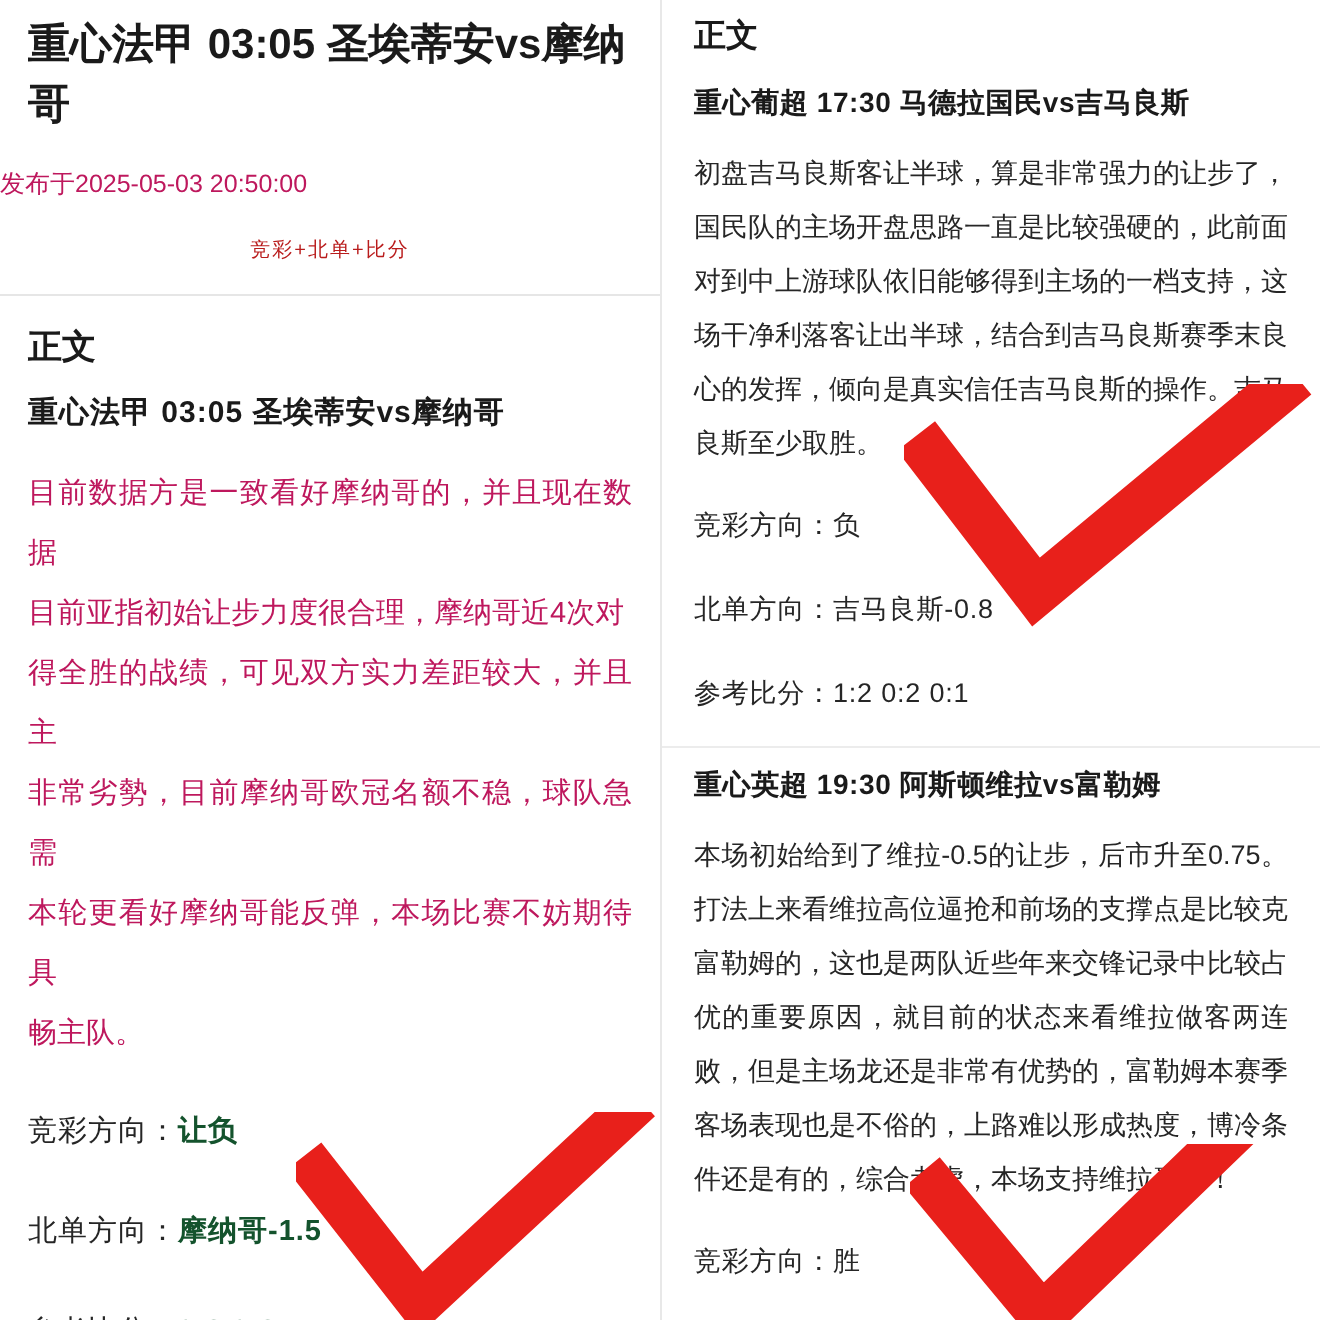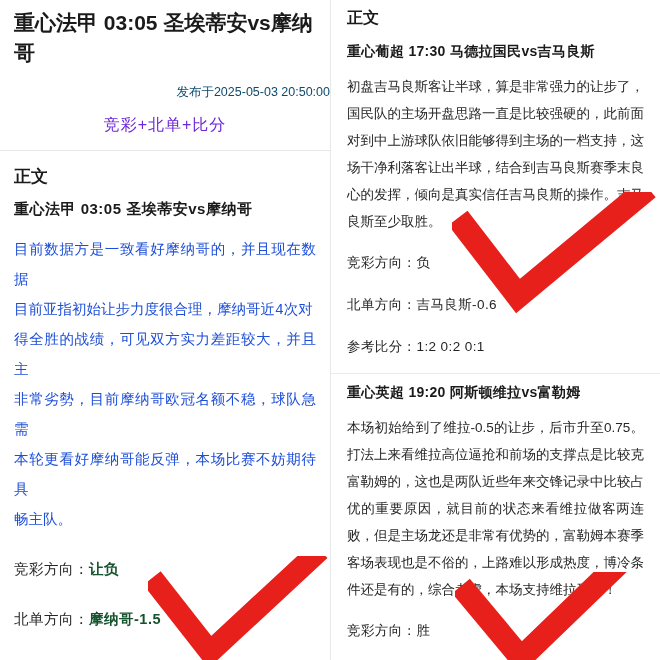--- a/index.html
+++ b/index.html
@@ -29,31 +29,31 @@
   .article-title {
     font-size: 21px;
     font-weight: bold;
     color: #1a1a1a;
     line-height: 30px;
     padding: 8px 14px 6px 14px;
     letter-spacing: 0px;
   }
   .publish-meta {
     font-size: 12.5px;
-    color: #0c4a6e;
-    text-align: right;
+    color: #be185d;
+    text-align: left;
     padding: 10px 0 12px 0;
   }
   .tag-bar {
     text-align: center;
     padding: 2px 0 14px 0;
   }
   .tag-text {
-    font-size: 16px;
-    color: #6d28d9;
+    font-size: 10px;
+    color: #b91c1c;
     letter-spacing: 1px;
   }
   .divider {
     height: 1px;
     background: #e6e6e6;
     margin: 0 0 0 0;
   }
   .section-heading {
     font-size: 17px;
     font-weight: bold;
@@ -62,26 +62,25 @@
   }
   .match-line {
     font-size: 15px;
     font-weight: bold;
     color: #1a1a1a;
     padding: 4px 14px 10px 14px;
     letter-spacing: 0.5px;
   }
   .body-para {
     font-size: 14.5px;
-    color: #1d4ed8;
+    color: #be185d;
     line-height: 30px;
     padding: 6px 14px 8px 14px;
     text-align: justify;
     white-space: pre-wrap;
-    font-family: Liberation Mono, monospace;
   }
   .kv-line {
     font-size: 14.5px;
     color: #262626;
     line-height: 28px;
     padding: 12px 14px 10px 14px;
     letter-spacing: 0.5px;
   }
   .kv-line .kv-label { color: #262626; }
   .kv-line .kv-val { color: #14532d; font-weight: bold; }
@@ -175,30 +174,30 @@
 
     <div class="r-match-line">重心葡超  17:30  马德拉国民vs吉马良斯</div>
 
     <div class="r-body-para">初盘吉马良斯客让半球，算是非常强力的让步了，国民队的主场开盘思路一直是比较强硬的，此前面对到中上游球队依旧能够得到主场的一档支持，这场干净利落客让出半球，结合到吉马良斯赛季末良心的发挥，倾向是真实信任吉马良斯的操作。吉马良斯至少取胜。</div>
 
     <div class="r-kv-line">
       <span>竞彩方向：</span><span>负</span>
     </div>
 
     <div class="r-kv-line">
-      <span>北单方向：</span><span>吉马良斯-0.6</span>
+      <span>北单方向：</span><span>吉马良斯-0.8</span>
     </div>
 
     <div class="r-kv-line">
       <span>参考比分：</span><span>1:2  0:2  0:1</span>
     </div>
 
     <div class="r-divider"></div>
 
-    <div class="r-match-line">重心英超  19:20  阿斯顿维拉vs富勒姆</div>
+    <div class="r-match-line">重心英超  19:30  阿斯顿维拉vs富勒姆</div>
 
     <div class="r-body-para">本场初始给到了维拉-0.5的让步，后市升至0.75。打法上来看维拉高位逼抢和前场的支撑点是比较克富勒姆的，这也是两队近些年来交锋记录中比较占优的重要原因，就目前的状态来看维拉做客两连败，但是主场龙还是非常有优势的，富勒姆本赛季客场表现也是不俗的，上路难以形成热度，博冷条件还是有的，综合考虑，本场支持维拉赢球！</div>
 
     <div class="r-kv-line">
       <span>竞彩方向：</span><span>胜</span>
     </div>
 
     <div class="r-kv-line">
       
     </div>

